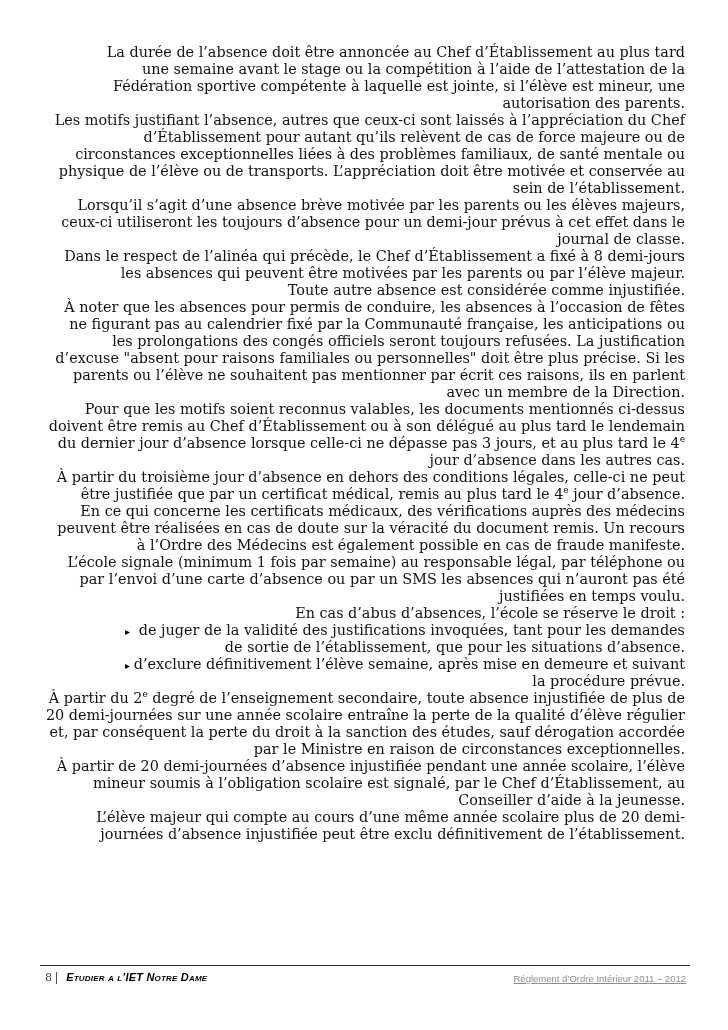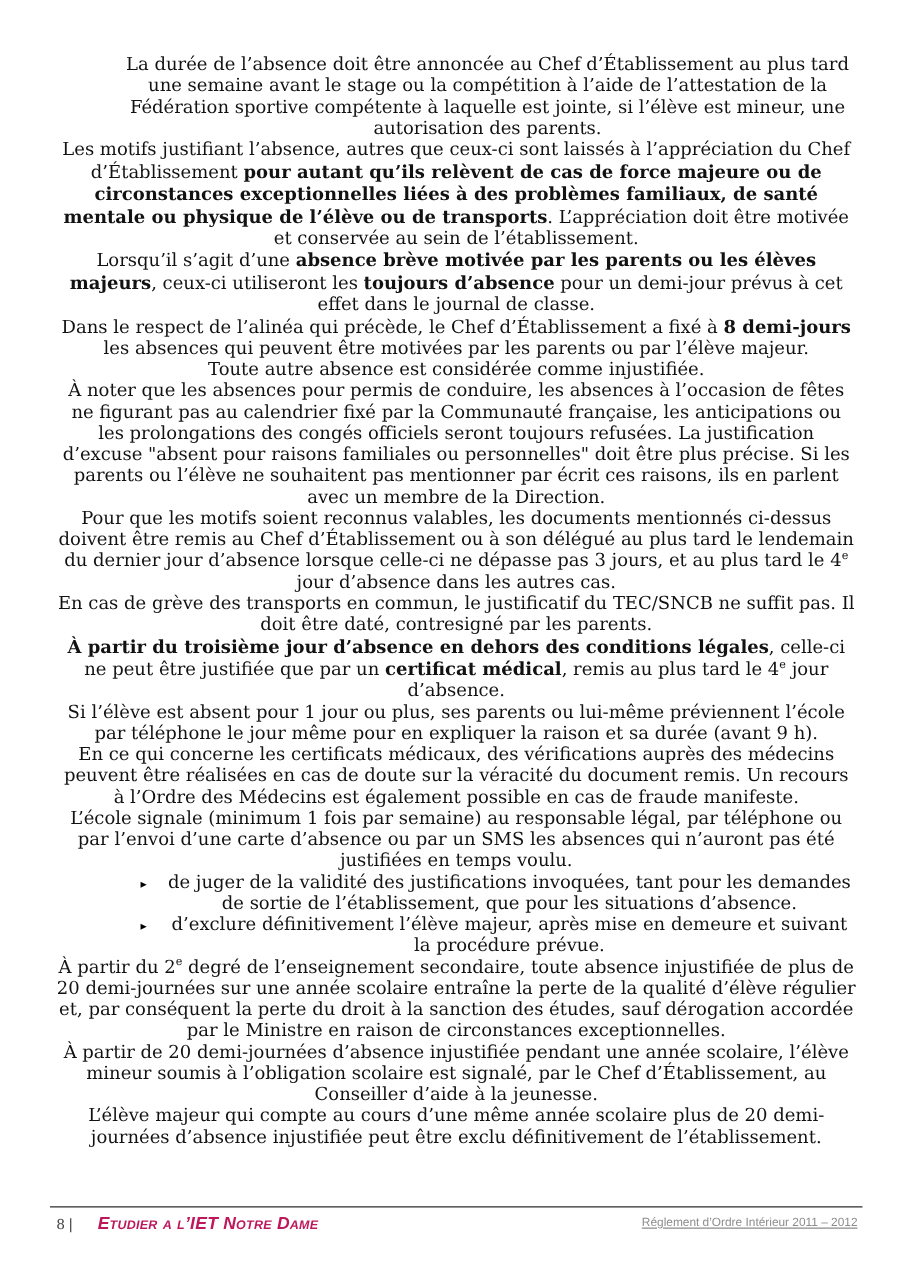--- a/index.html
+++ b/index.html
@@ -8,78 +8,77 @@
     background:#ffffff;
     font-family:"DejaVu Serif", serif;
     color:#121212;
     position:relative;
     overflow:hidden;
   }
   .page{position:absolute;inset:0;background:#fff;}
   .doc-body{
     position:absolute;top:44px;left:45px;width:640px;
     font-size:14.4px;line-height:17px;
-    text-align:center;
+    text-align:right;
   }
   p.para{margin:0;padding:0;}
   p.indented{margin-left:50px;}
   .bullet-item{display:flex;margin-left:55px;}
   .bullet-icon{
     flex:0 0 30px;
     font-size:10px;line-height:17px;color:#000;
     padding-top:1px;
   }
   .bullet-text{flex:1;}
-  .seg-bold{font-weight:bold;}
+  .seg-bold{font-weight:normal;}
   .seg-sup{font-size:9px;vertical-align:super;line-height:0;}
   .footer-rule{
     position:absolute;left:40px;right:38px;top:965px;
     border-top:1.5px solid #2e2e2e;height:0;
   }
   .footer{
     position:absolute;left:45px;right:42px;top:970px;
     display:flex;justify-content:space-between;align-items:flex-start;
   }
   .footer-left{display:flex;align-items:baseline;}
   .page-num{font-family:"DejaVu Serif",serif;font-size:11px;color:#444;}
   .footer-divider{margin:0 8px 0 3px;color:#444;font-size:12px;font-family:"Liberation Sans",sans-serif;}
   .footer-title{
     font-family:"Liberation Sans",sans-serif;
     font-style:italic;font-weight:bold;font-variant:small-caps;
-    font-size:14px;color:#be185d;letter-spacing:0.2px;margin-left:12px;
+    font-size:11px;color:#000000;letter-spacing:0.2px;
   }
   .footer-right{
     font-family:"Liberation Sans",sans-serif;
     font-size:9.5px;color:#8c8c8c;padding-top:3px;text-decoration:underline;
   }
 </style>
 </head>
 <body>
 
 <div class="page">
   <div class="doc-body">
       <p class="para indented"><span class="">La durée de l’absence doit être annoncée au Chef d’Établissement au plus tard une semaine avant le stage ou la compétition à l’aide de l’attestation de la Fédération sportive compétente à laquelle est jointe, si l’élève est mineur, une autorisation des parents.</span></p>
       <p class="para"><span class="">Les motifs justifiant l’absence, autres que ceux-ci sont laissés à l’appréciation du Chef d’Établissement </span><span class=" seg-bold">pour autant qu’ils relèvent de cas de force majeure ou de circonstances exceptionnelles liées à des problèmes familiaux, de santé mentale ou physique de l’élève ou de transports</span><span class="">. L’appréciation doit être motivée et conservée au sein de l’établissement.</span></p>
       <p class="para"><span class="">Lorsqu’il s’agit d’une </span><span class=" seg-bold">absence brève motivée par les parents ou les élèves majeurs</span><span class="">, ceux-ci utiliseront les </span><span class=" seg-bold">toujours d’absence</span><span class=""> pour un demi-jour prévus à cet effet dans le journal de classe.</span></p>
       <p class="para"><span class="">Dans le respect de l’alinéa qui précède, le Chef d’Établissement a fixé à </span><span class=" seg-bold">8 demi-jours</span><span class=""> les absences qui peuvent être motivées par les parents ou par l’élève majeur.</span></p>
       <p class="para"><span class="">Toute autre absence est considérée comme injustifiée.</span></p>
       <p class="para"><span class="">À noter que les absences pour permis de conduire, les absences à l’occasion de fêtes ne figurant pas au calendrier fixé par la Communauté française, les anticipations ou les prolongations des congés officiels seront toujours refusées. La justification d’excuse "absent pour raisons familiales ou personnelles" doit être plus précise. Si les parents ou l’élève ne souhaitent pas mentionner par écrit ces raisons, ils en parlent avec un membre de la Direction.</span></p>
       <p class="para"><span class="">Pour que les motifs soient reconnus valables, les documents mentionnés ci-dessus doivent être remis au Chef d’Établissement ou à son délégué au plus tard le lendemain du dernier jour d’absence lorsque celle-ci ne dépasse pas 3 jours, et au plus tard le 4</span><sup class="seg-sup">e</sup><span class=""> jour d’absence dans les autres cas.</span></p>
-      <p class="para"><span class="">En cas de grève des transports en commun, le justificatif du TEC/SNCB ne suffit pas. Il doit être daté, contresigné par les parents.</span></p>
       <p class="para"><span class=" seg-bold">À partir du troisième jour d’absence en dehors des conditions légales</span><span class="">, celle-ci ne peut être justifiée que par un </span><span class=" seg-bold">certificat médical</span><span class="">, remis au plus tard le 4</span><sup class="seg-sup">e</sup><span class=""> jour d’absence.</span></p>
-      <p class="para"><span class="">Si l’élève est absent pour 1 jour ou plus, ses parents ou lui-même préviennent l’école par téléphone le jour même pour en expliquer la raison et sa durée (avant 9 h).</span></p>
       <p class="para"><span class="">En ce qui concerne les certificats médicaux, des vérifications auprès des médecins peuvent être réalisées en cas de doute sur la véracité du document remis. Un recours à l’Ordre des Médecins est également possible en cas de fraude manifeste.</span></p>
       <p class="para"><span class="">L’école signale (minimum 1 fois par semaine) au responsable légal, par téléphone ou par l’envoi d’une carte d’absence ou par un SMS les absences qui n’auront pas été justifiées en temps voulu.</span></p>
+      <p class="para"><span class="">En cas d’abus d’absences, l’école se réserve le droit :</span></p>
       <div class="bullet-item">
         <span class="bullet-icon">▸</span>
         <span class="bullet-text"><span class="">de juger de la validité des justifications invoquées, tant pour les demandes de sortie de l’établissement, que pour les situations d’absence.</span></span>
       </div>
       <div class="bullet-item">
         <span class="bullet-icon">▸</span>
-        <span class="bullet-text"><span class="">d’exclure définitivement l’élève majeur, après mise en demeure et suivant la procédure prévue.</span></span>
+        <span class="bullet-text"><span class="">d’exclure définitivement l’élève semaine, après mise en demeure et suivant la procédure prévue.</span></span>
       </div>
       <p class="para"><span class="">À partir du 2</span><sup class="seg-sup">e</sup><span class=""> degré de l’enseignement secondaire, toute absence injustifiée de plus de 20 demi-journées sur une année scolaire entraîne la perte de la qualité d’élève régulier et, par conséquent la perte du droit à la sanction des études, sauf dérogation accordée par le Ministre en raison de circonstances exceptionnelles.</span></p>
       <p class="para"><span class="">À partir de 20 demi-journées d’absence injustifiée pendant une année scolaire, l’élève mineur soumis à l’obligation scolaire est signalé, par le Chef d’Établissement, au Conseiller d’aide à la jeunesse.</span></p>
       <p class="para"><span class="">L’élève majeur qui compte au cours d’une même année scolaire plus de 20 demi-journées d’absence injustifiée peut être exclu définitivement de l’établissement.</span></p>
     </div>
 
   <div class="footer-rule"></div>
 
   <div class="footer">
     <div class="footer-left">

